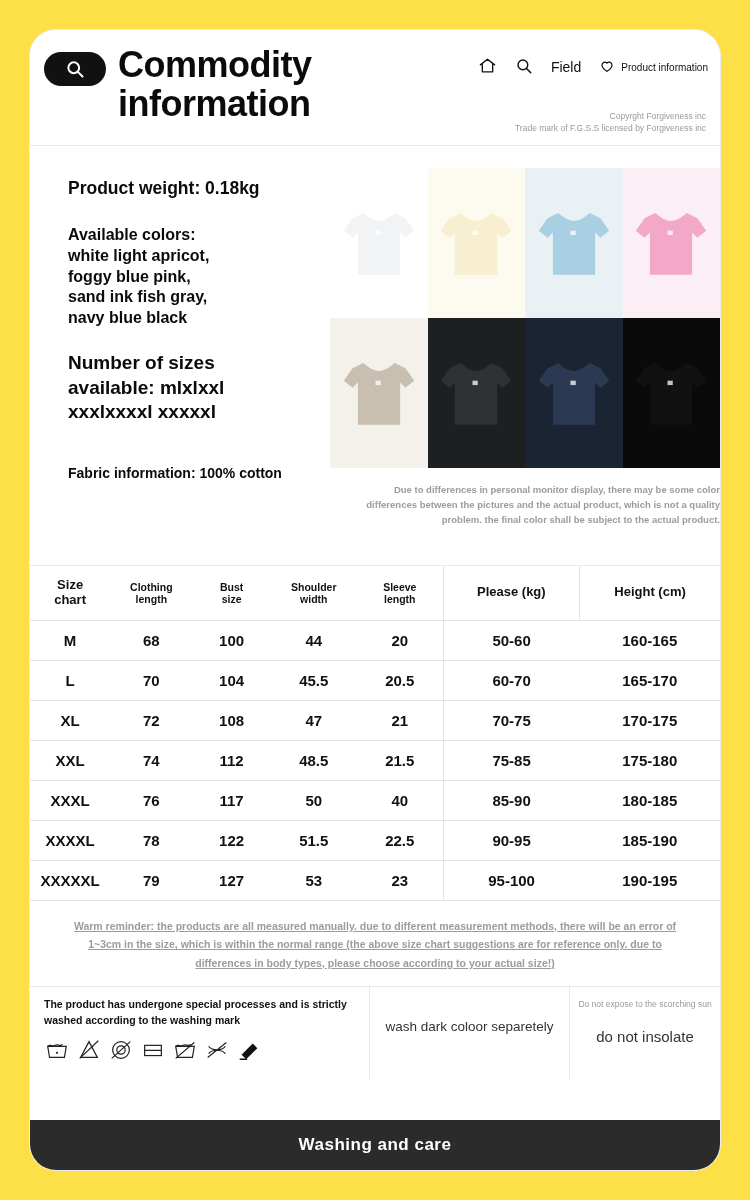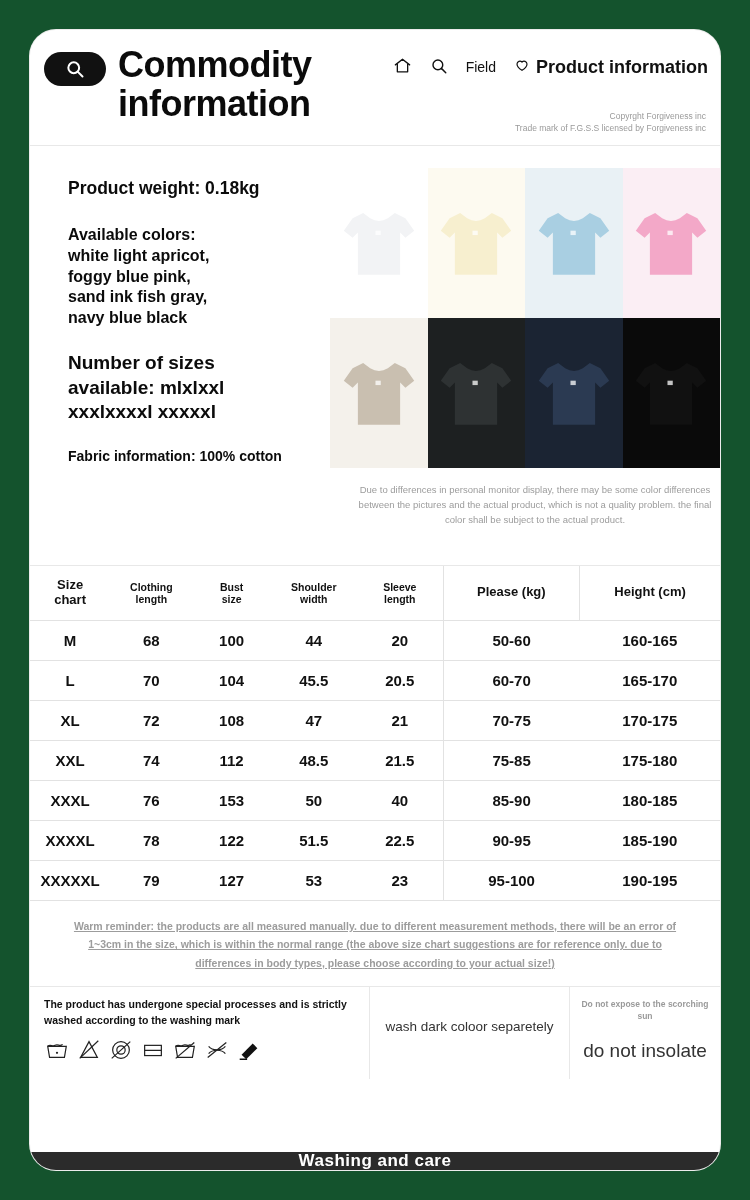--- a/index.html
+++ b/index.html
@@ -5,21 +5,21 @@
   * { box-sizing: border-box; }
   html, body {
     margin: 0; padding: 0;
     width: 750px; height: 1200px;
     background: #ffffff;
     font-family: "Liberation Sans", sans-serif;
   }
   .page {
     position: relative;
     width: 750px; height: 1200px;
-    background: #14532d;
+    background: #fde047;
     overflow: hidden;
   }
   .card {
     position: absolute;
     left: 30px; top: 30px;
     width: 690px; height: 1140px;
     background: #ffffff;
     border-radius: 26px;
     box-shadow: 0 0 0 1px #ececec;
     overflow: hidden;
@@ -58,21 +58,21 @@
     right: 12px; top: 26px;
     display: flex;
     align-items: center;
     gap: 18px;
     color: #111;
   }
   .nav .nav-item {
     display: flex; align-items: center; gap: 6px;
     font-size: 14px; font-weight: 400;
   }
-  .nav .nav-item.small { font-size: 18px; font-weight: 700; }
+  .nav .nav-item.small { font-size: 10px; font-weight: 400; }
   .copyright {
     position: absolute;
     right: 14px; top: 80px;
     text-align: right;
     color: #9a9a9a;
     font-size: 8.5px;
     line-height: 1.45;
   }
 
   
@@ -89,21 +89,21 @@
   }
   .specs .line-weight {
     font-size: 17.5px; font-weight: 800; margin-bottom: 26px;
   }
   .specs .colors {
     font-size: 16px; font-weight: 800; line-height: 1.3;
     margin-bottom: 22px;
   }
   .specs .sizes {
     font-size: 19px; font-weight: 800; line-height: 1.3;
-    margin-bottom: 23px;
+    margin-bottom: 40px;
   }
   .specs .fabric {
     font-size: 14px; font-weight: 800;
   }
 
   .gallery {
     position: absolute;
     left: 300px; top: 22px;
     width: 390px; height: 330px;
   }
@@ -115,25 +115,25 @@
   }
   .cell {
     position: relative;
     overflow: hidden;
   }
   .shirt-wrap { position:absolute; inset:0; display:flex; align-items:center; justify-content:center;}
   .disclaimer {
     position: absolute;
     left: 320px; top: 336px;
     width: 370px;
-    text-align: center;
+    text-align: right;
     color: #9c9c9c;
     font-size: 9.5px;
     line-height: 1.6;
-    font-weight: 400;
+    font-weight: 700;
   }
 
   
   .table-wrap { padding: 0; }
   table.size {
     width: 100%;
     border-collapse: collapse;
     table-layout: fixed;
   }
   table.size th, table.size td {
@@ -199,28 +199,28 @@
     text-align: center;
     border-right: 1px solid #e8e8e8;
   }
   .care-mid .sm { font-size: 8.5px; color: #9a9a9a; font-weight: 700; }
   .care-mid .lg { font-size: 13.5px; color: #333; margin-top: 20px; }
   .care-right {
     flex: 1;
     padding: 12px 6px;
     text-align: center;
   }
-  .care-right .sm { font-size: 8.5px; color: #9a9a9a; font-weight: 700; line-height:1.4;}
-  .care-right .lg { font-size: 19px; color: #333; margin-top: 17px; }
+  .care-right .sm { font-size: 8.5px; color: #9a9a9a; font-weight: 400; line-height:1.4;}
+  .care-right .lg { font-size: 15px; color: #333; margin-top: 17px; }
 
   .footer-bar {
     position: absolute;
     left: 0; bottom: 0;
     width: 690px;
-    height: 18px;
+    height: 50px;
     background: #2b2b2b;
     color: #fff;
     display: flex; align-items: center; justify-content: center;
     font-size: 17px; font-weight: 800;
     letter-spacing: 0.5px;
   }
 </style>
 </head>
 <body>
 
@@ -438,21 +438,21 @@
               <td>74</td>
               <td>112</td>
               <td>48.5</td>
               <td>21.5</td>
               <td class="vsep">75-85</td>
               <td>175-180</td>
             </tr>
             <tr>
               <td class="sz">XXXL</td>
               <td>76</td>
-              <td>153</td>
+              <td>117</td>
               <td>50</td>
               <td>40</td>
               <td class="vsep">85-90</td>
               <td>180-185</td>
             </tr>
             <tr>
               <td class="sz">XXXXL</td>
               <td>78</td>
               <td>122</td>
               <td>51.5</td>

